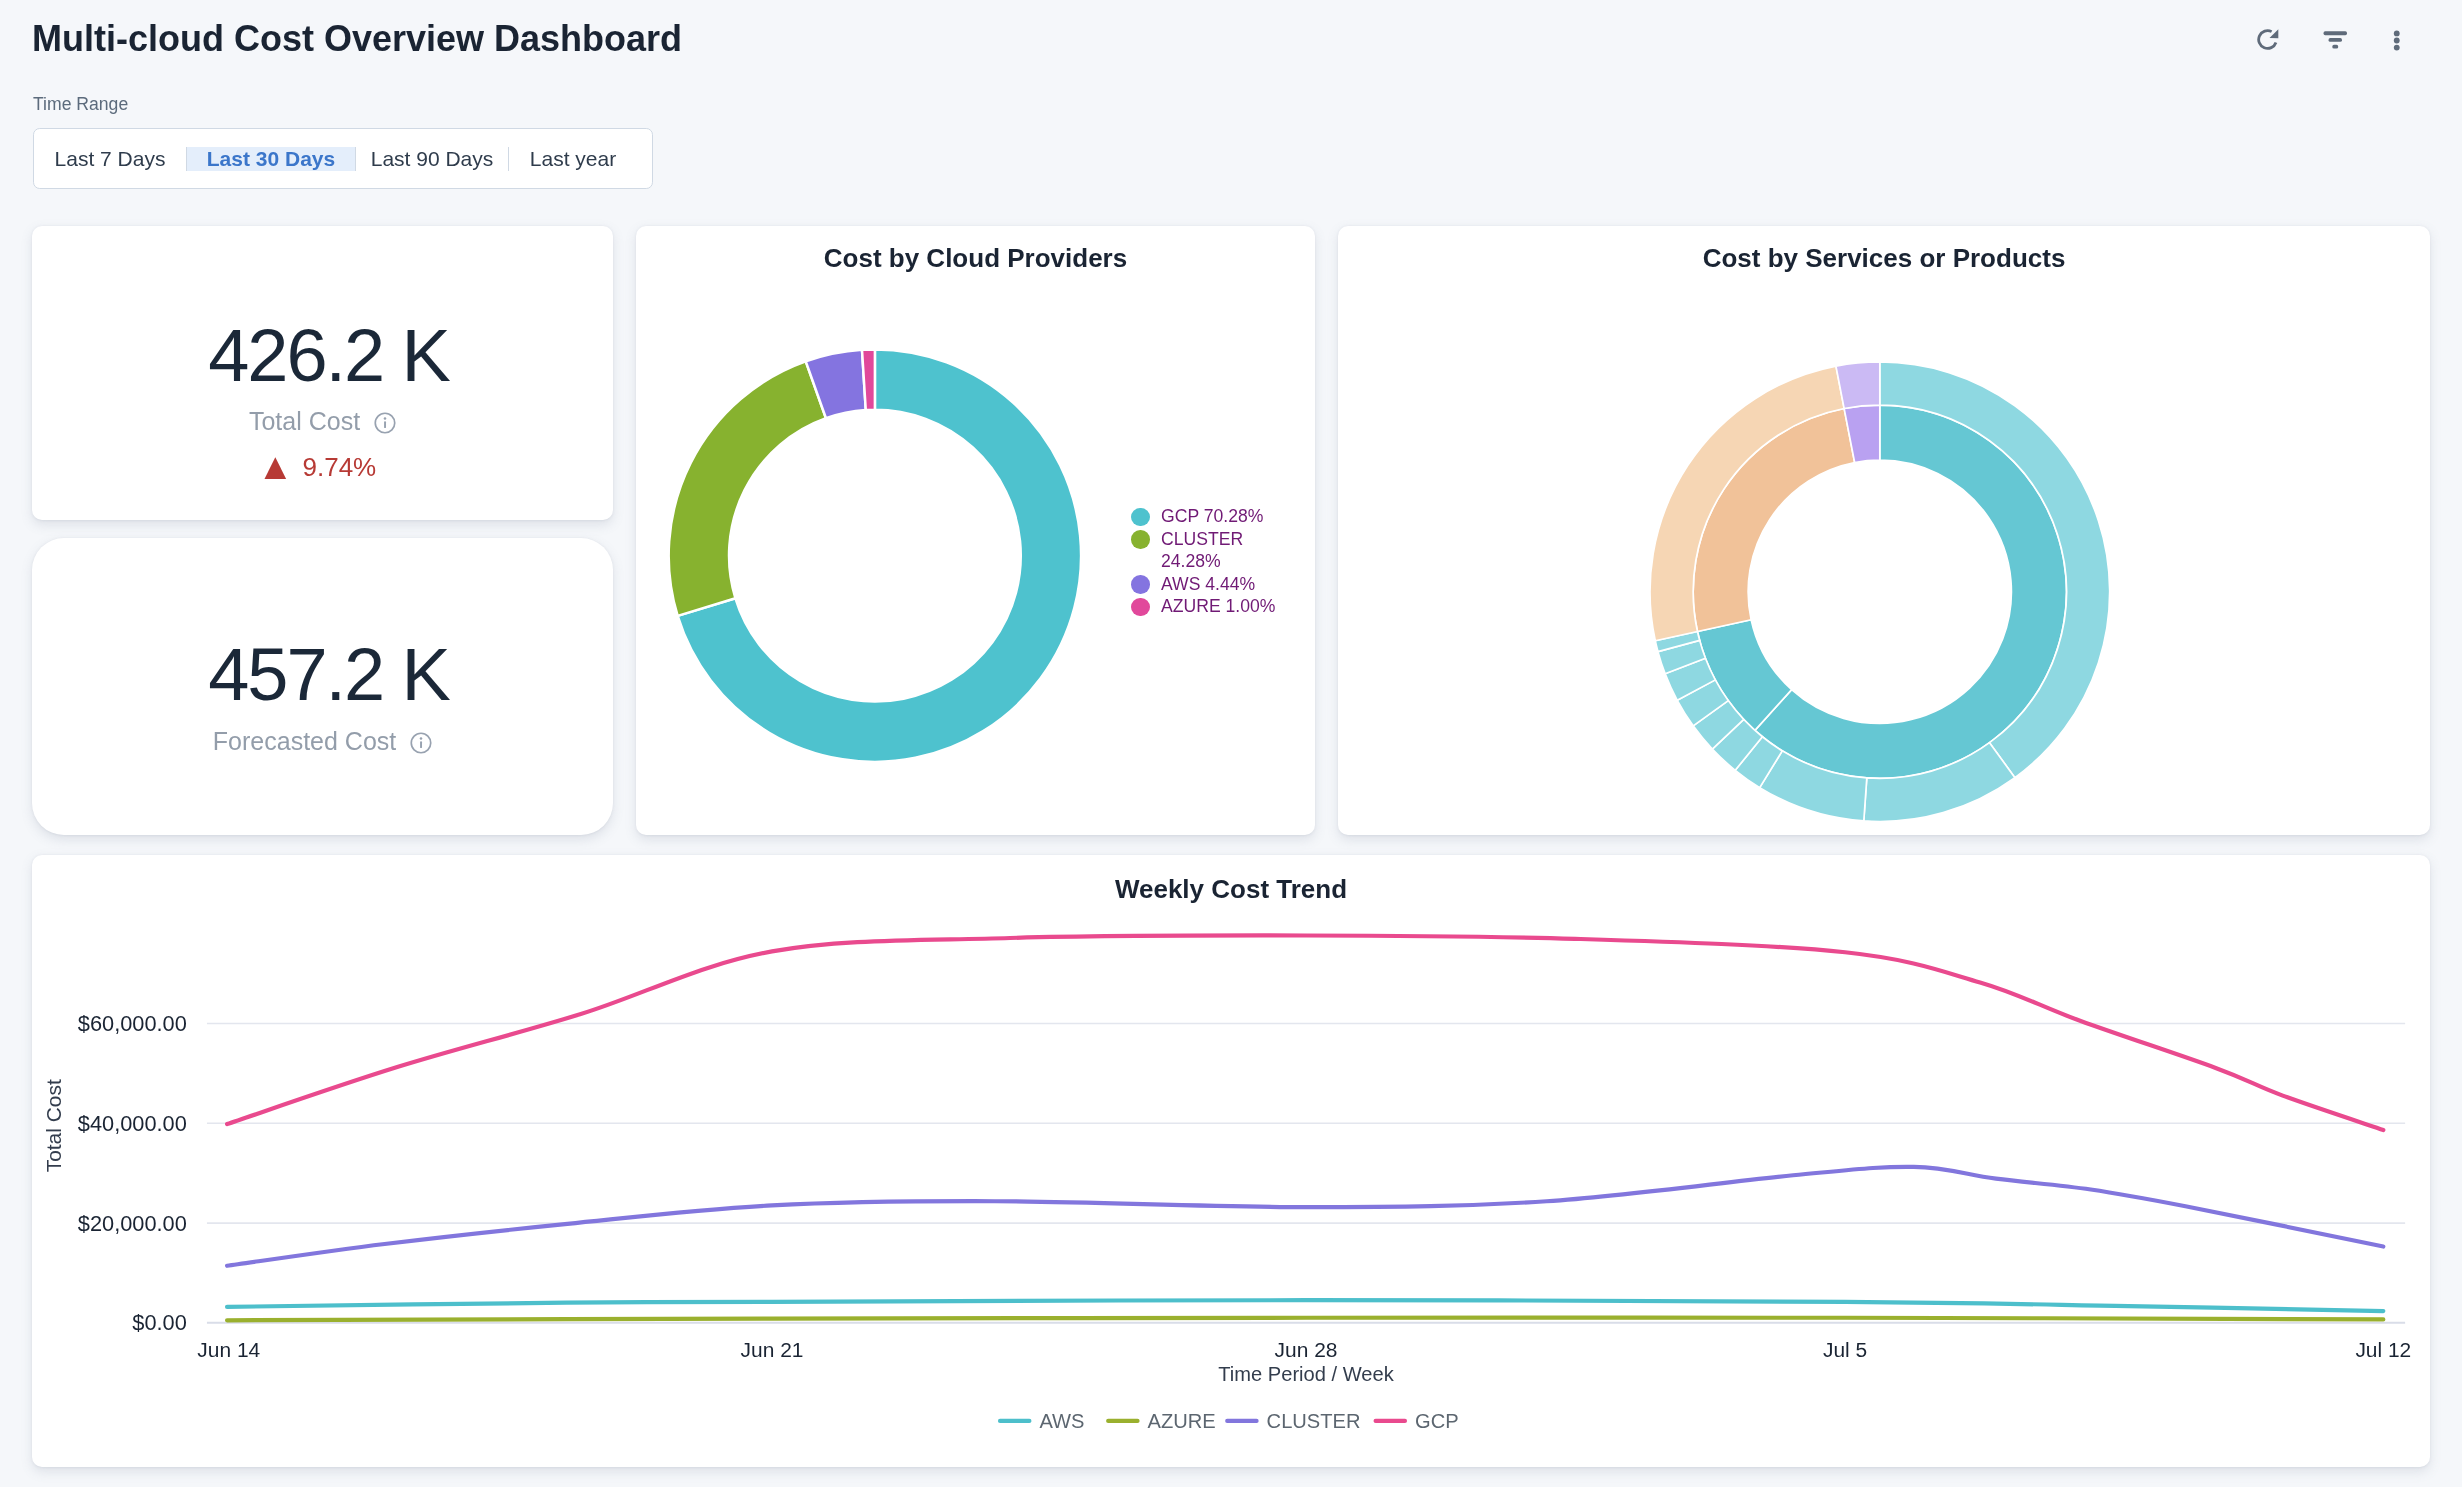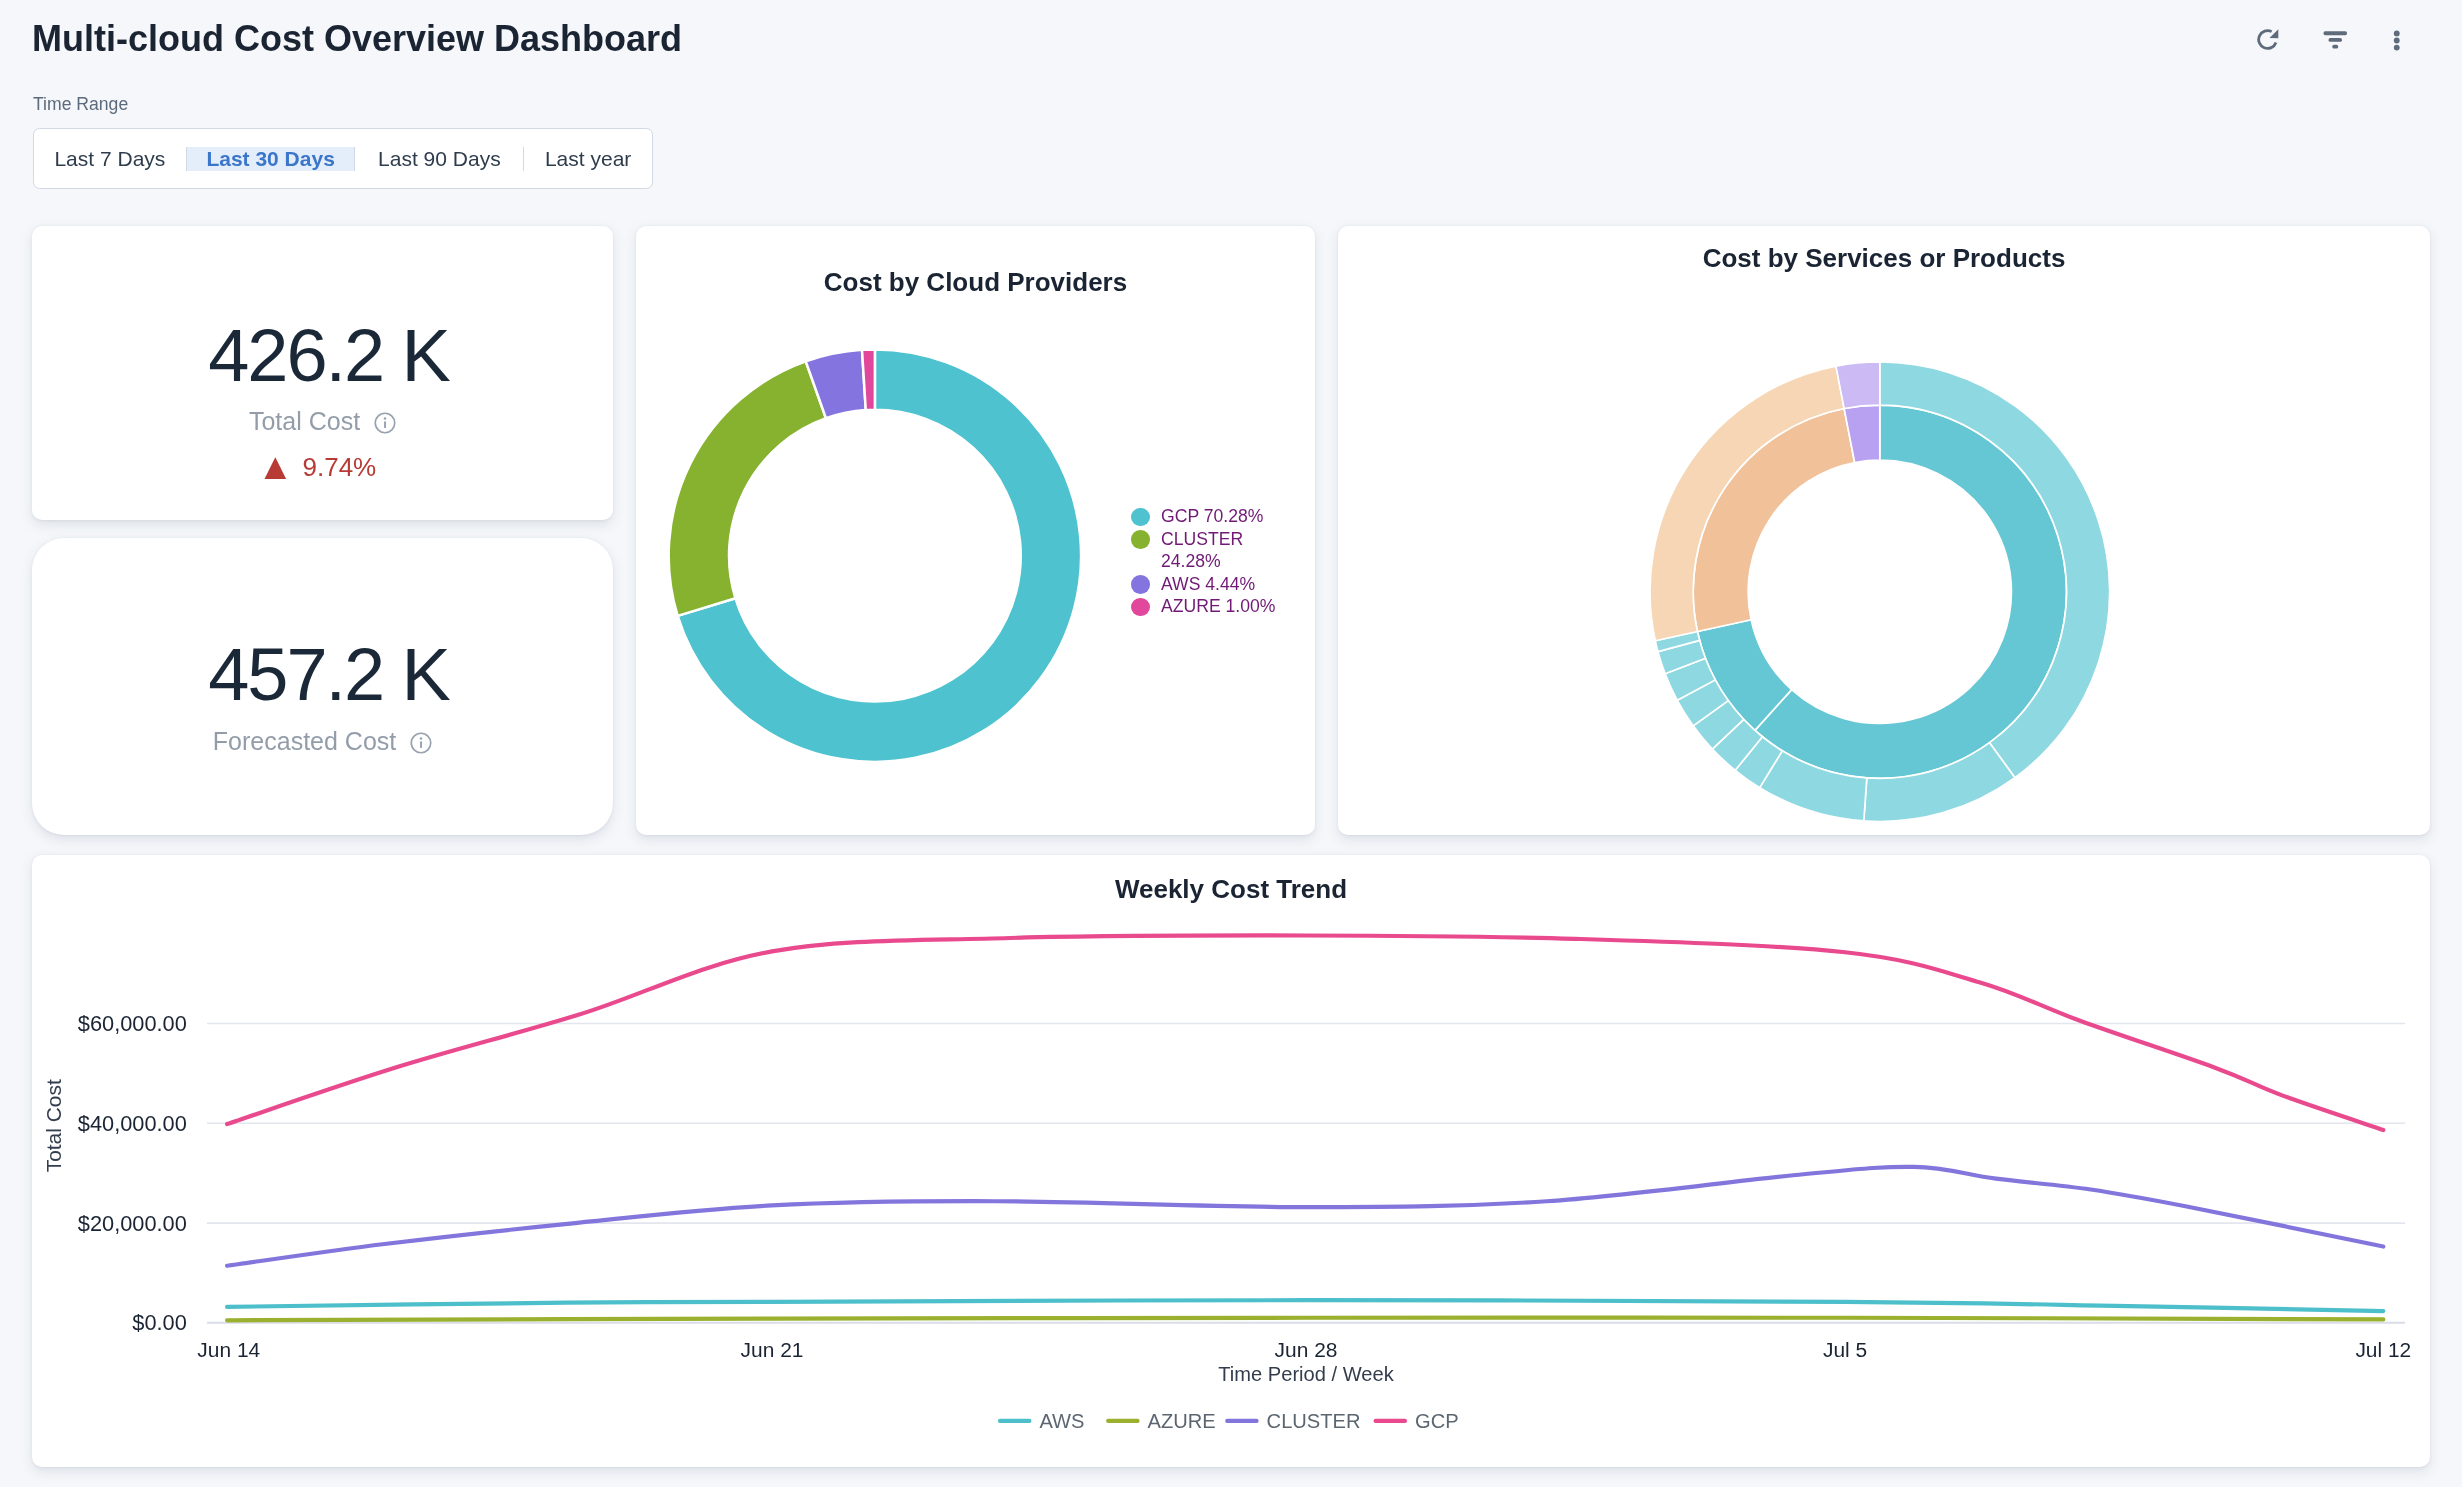--- a/index.html
+++ b/index.html
@@ -33,21 +33,21 @@
 </svg>
 <svg style="position:absolute;left:2393px;top:30px;" width="7.5" height="21" viewBox="0 0 9 25">
   <circle cx="4.5" cy="4" r="3.5" fill="#5f6b7a"></circle>
   <circle cx="4.5" cy="12.5" r="3.5" fill="#5f6b7a"></circle>
   <circle cx="4.5" cy="21" r="3.5" fill="#5f6b7a"></circle>
 </svg>
 <div class="tr-label">Time Range</div>
 <div class="btngroup">
   <div class="btn" style="width:153px">Last 7 Days</div>
   <div class="btn sel" style="width:169px">Last 30 Days</div>
-  <div class="btn" style="width:169px">Last 90 Days</div>
+  <div class="btn" style="width:153px">Last 90 Days</div>
   <div class="btn" style="width:128px">Last year</div>
 </div>
 
 <div class="panel" style="left:32px; top:226px; width:581px; height:294px;">
   <div class="num" style="top:87px;">426.2 K</div>
   <div class="slabel" style="top:181px;">Total Cost&nbsp;&nbsp;<svg width="22" height="22" viewBox="0 0 26 26" style="vertical-align:-4.2px">
         <circle cx="13" cy="13" r="11.5" fill="none" stroke="#98a2b0" stroke-width="2"></circle>
         <rect x="11.9" y="11" width="2.3" height="8" rx="1" fill="#98a2b0"></rect>
         <circle cx="13" cy="7.6" r="1.5" fill="#98a2b0"></circle>
       </svg></div>
@@ -57,21 +57,21 @@
 <div class="panel" style="left:32px; top:538px; width:581px; height:297px;border-radius:32px;">
   <div class="num" style="top:94px;">457.2 K</div>
   <div class="slabel" style="top:189px;">Forecasted Cost&nbsp;&nbsp;<svg width="22" height="22" viewBox="0 0 26 26" style="vertical-align:-4.2px">
         <circle cx="13" cy="13" r="11.5" fill="none" stroke="#98a2b0" stroke-width="2"></circle>
         <rect x="11.9" y="11" width="2.3" height="8" rx="1" fill="#98a2b0"></rect>
         <circle cx="13" cy="7.6" r="1.5" fill="#98a2b0"></circle>
       </svg></div>
 </div>
 
 <div class="panel" style="left:636px; top:226px; width:679px; height:609px;">
-  <div class="ptitle" style="top:17px;margin-top:24px;">Cost by Cloud Providers</div>
+  <div class="ptitle" style="top:17px;">Cost by Cloud Providers</div>
   <svg width="679" height="609" style="position:absolute;left:0;top:0;" viewBox="0 0 810 726">
     <path d="M 285.0 147.0 A 246 246 0 1 1 49.7 464.9 L 118.6 443.9 A 174 174 0 1 0 285.0 219.0 Z" fill="#4ec2ce" stroke="#ffffff" stroke-width="3" stroke-linejoin="round"></path>
     <path d="M 49.7 464.9 A 246 246 0 0 1 202.5 161.3 L 226.6 229.1 A 174 174 0 0 0 118.6 443.9 Z" fill="#87b22f" stroke="#ffffff" stroke-width="3" stroke-linejoin="round"></path>
     <path d="M 202.5 161.3 A 246 246 0 0 1 269.6 147.5 L 274.1 219.3 A 174 174 0 0 0 226.6 229.1 Z" fill="#8474e0" stroke="#ffffff" stroke-width="3" stroke-linejoin="round"></path>
     <path d="M 269.6 147.5 A 246 246 0 0 1 285.0 147.0 L 285.0 219.0 A 174 174 0 0 0 274.1 219.3 Z" fill="#e1489b" stroke="#ffffff" stroke-width="3" stroke-linejoin="round"></path>
   </svg>
   <div class="legend-d" style="left:495px; top:279px; width:155px;">
     <div class="row"><span class="dot" style="background:#4ec2ce"></span>GCP 70.28%</div>
     <div class="row"><span class="dot" style="background:#87b22f"></span>CLUSTER 24.28%</div>
     <div class="row"><span class="dot" style="background:#8474e0"></span>AWS 4.44%</div>

